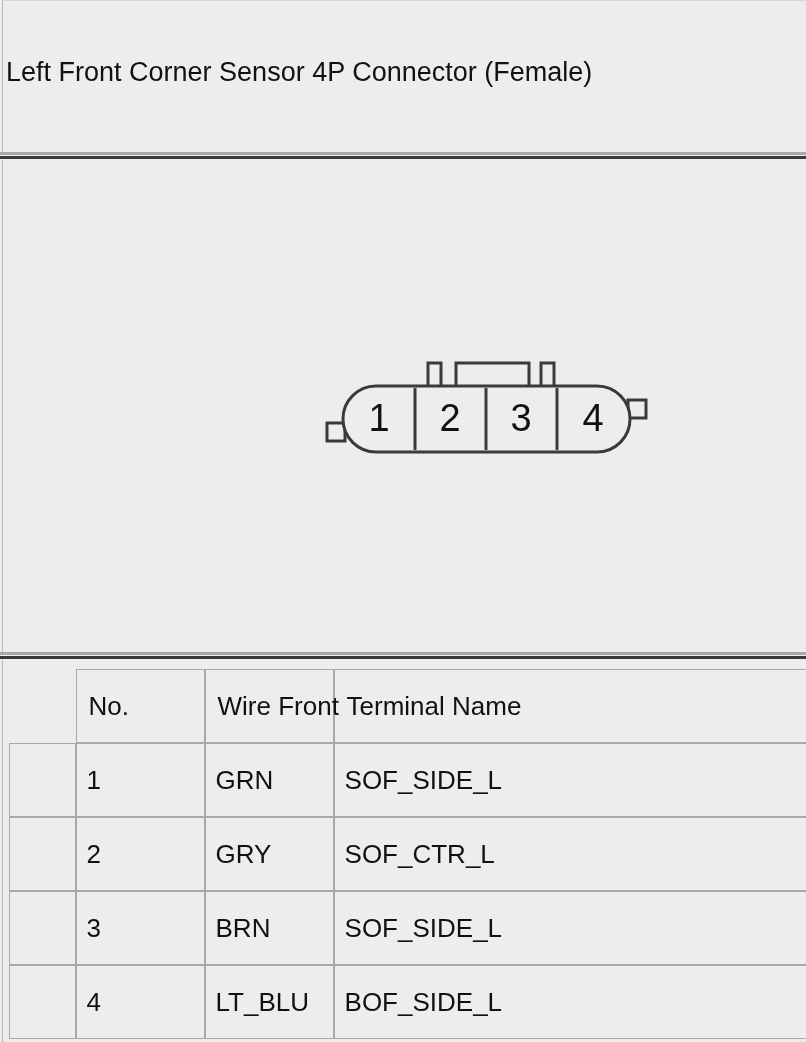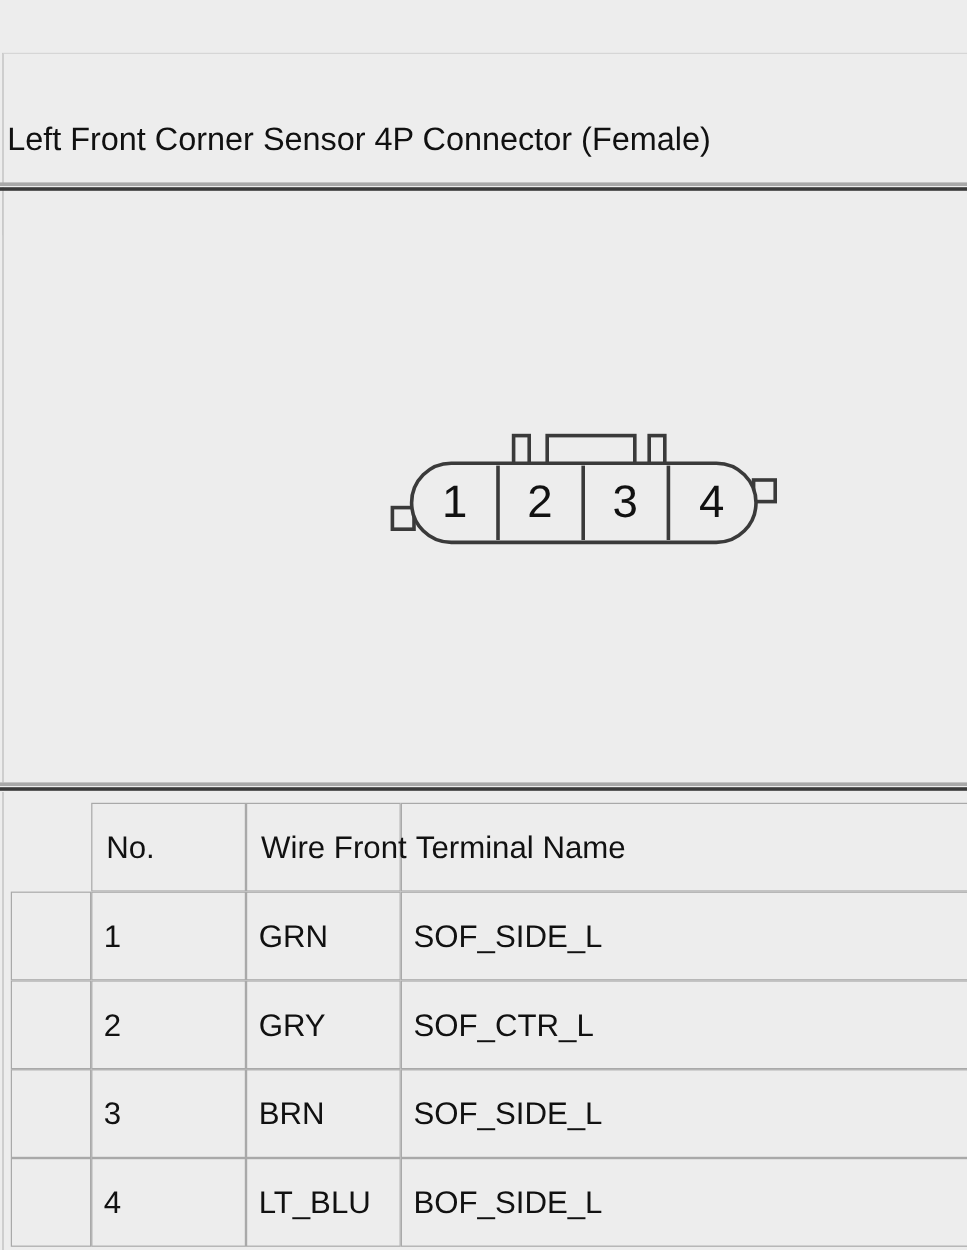--- a/index.html
+++ b/index.html
@@ -28,21 +28,20 @@
   .title-panel {
     position: absolute;
     left: 2px;
     top: 0px;
     width: 804px;
     height: 152px;
     background: #ededed;
     border-left: 1px solid #b9b9b9;
     border-top: 1px solid #d6d6d6;
     box-sizing: border-box;
-    margin-top: 44px;
   }
   .title-text {
     position: absolute;
     left: 3px;
     top: 54px;
     font-size: 27px;
     line-height: 34px;
     letter-spacing: 0px;
     color: #111111;
     white-space: nowrap;

